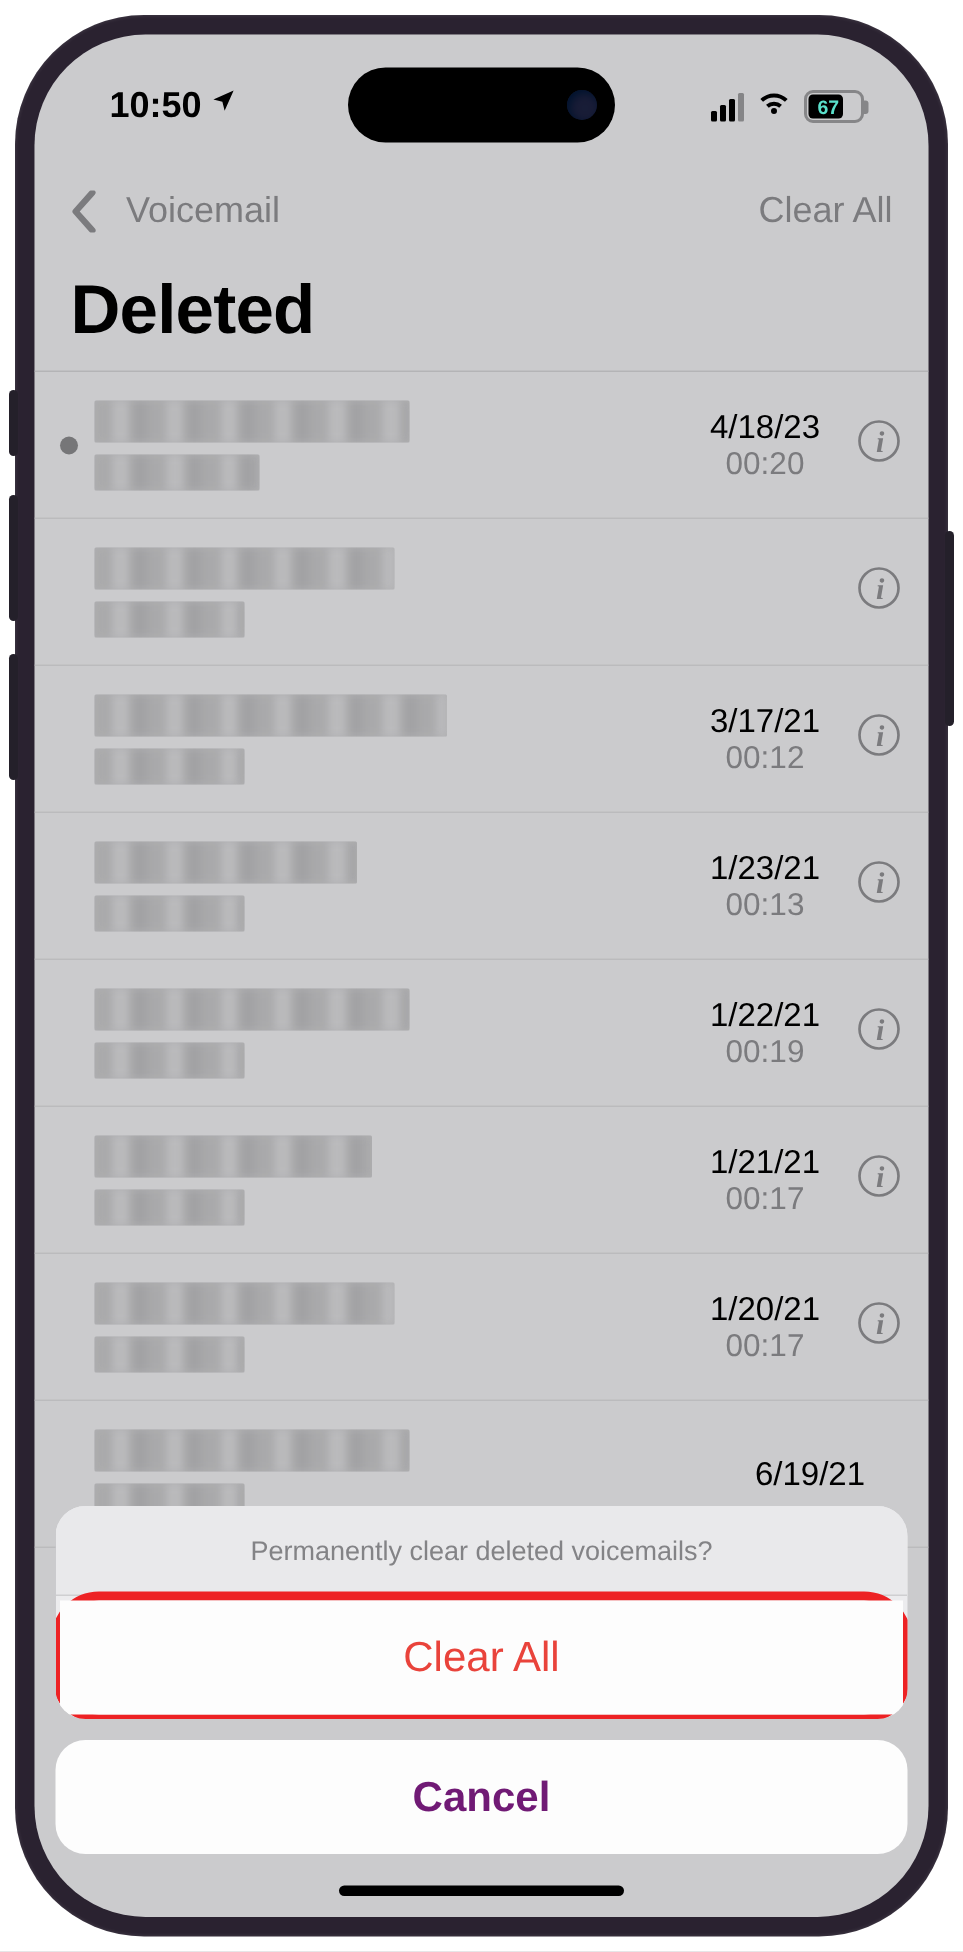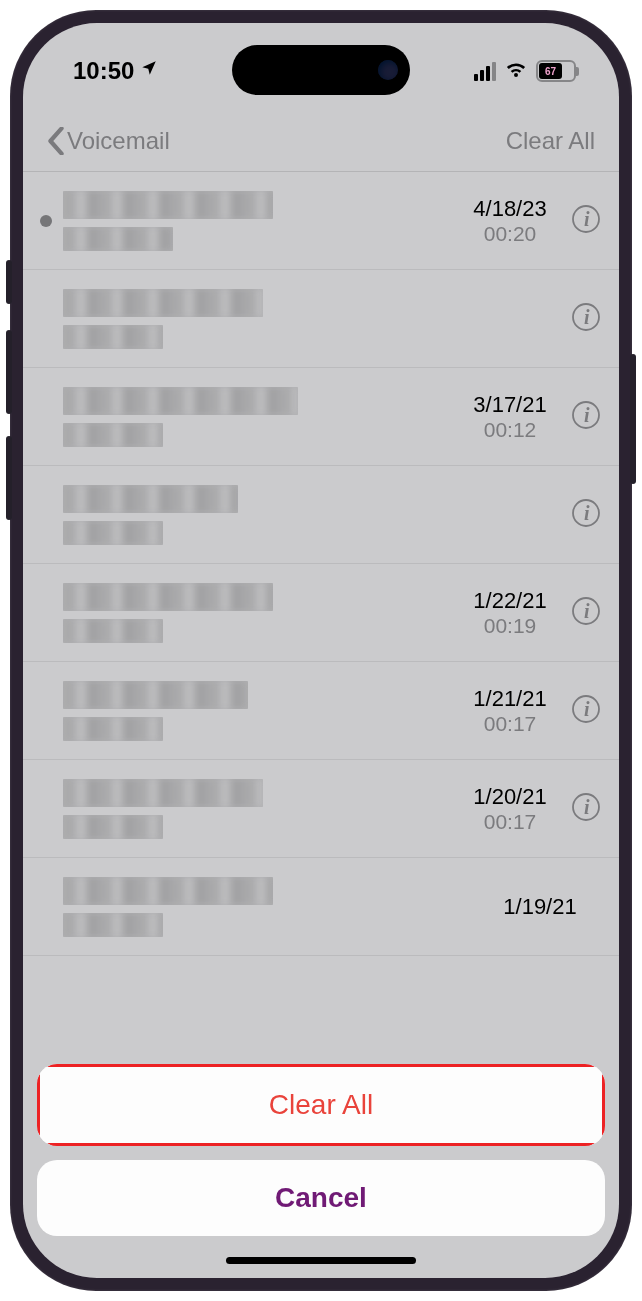--- a/index.html
+++ b/index.html
@@ -42,26 +42,26 @@
   .status-left .loc { font-size: 20px; position: relative; top: -1px; }
   .status-right { display: flex; align-items: center; gap: 8px; position: relative; top: 4px; }
   .sig-bars { display: flex; align-items: flex-end; gap: 2px; }
   .sig-bars span { width: 4px; background: #000; border-radius: 1px; }
   .sig-bars span:nth-child(1){height:7px;} .sig-bars span:nth-child(2){height:11px;}
   .sig-bars span:nth-child(3){height:15px;} .sig-bars span:nth-child(4){height:19px; background:#8b8b8d;}
   .wifi svg { width: 24px; height: 20px; }
   .battery { display:flex; align-items:center; }
   .battery-body { width: 40px; height: 22px; border: 2px solid #8c8c8e; border-radius: 6px; position: relative; padding:1px;}
   .battery-fill { height:100%; width:67%; background:#000; border-radius: 3px; display:flex; align-items:center; justify-content:center;}
-  .battery-fill span { color:#f9a8d4; font-size:10px; font-weight:700; position:absolute; left:7px;}
+  .battery-fill span { color:#5eead4; font-size:13px; font-weight:700; position:absolute; left:7px;}
   .battery-tip { width:3px; height:9px; background:#8c8c8e; border-radius:0 2px 2px 0;}
 
   
   .nav { display:flex; justify-content:space-between; align-items:center; height:60px; padding:0 24px; font-size:24px; color:#818184;}
-  .nav-back { display:flex; align-items:flex-end; gap:2px; }
+  .nav-back { display:flex; align-items:flex-end; gap:19px; }
   .nav-back svg { width:18px; height:28px; }
   .nav-right { color:#818184; }
 
   .title { font-size:46px; font-weight:800; color:#000; padding: 8px 24px 14px; letter-spacing: -0.5px; }
 
   .list { border-top:1px solid #bcbcbe; }
   .row { display:flex; align-items:center; border-bottom:1px solid #c3c3c5; padding: 14px 18px 14px 10px; min-height:98px; }
   .row .dot-col { width: 26px; display:flex; justify-content:center; }
   .row .dot { width:12px; height:12px; border-radius:50%; background:#7b7b7d; }
   .row .caller { flex:1; padding-left: 4px; display:flex; flex-direction:column; gap:8px; }
@@ -135,20 +135,21 @@
     <div class="nav">
       <div class="nav-back">
         <svg viewBox="0 0 12 20">
             <path d="M10 1 L2 10 L10 19" stroke="#818184" stroke-width="3" fill="none" stroke-linecap="round" stroke-linejoin="round"></path>
           </svg>
         <span>Voicemail</span>
       </div>
       <div class="nav-right">Clear All</div>
     </div>
 
+    <div class="title">Deleted</div>
 
     <div class="list" id="vm-list">
         <div class="row">
           <div class="dot-col">
             <div class="dot"></div>
           </div>
           <div class="caller">
             <div class="blur top" style="width:210px"></div>
             <div class="blur" style="width:110px"></div>
           </div>
@@ -186,20 +187,24 @@
               <circle cx="15" cy="15" r="13"></circle>
               <text x="13" y="22">i</text>
             </svg></div>
         </div>
         <div class="row">
           <div class="dot-col"></div>
           <div class="caller">
             <div class="blur top" style="width:175px"></div>
             <div class="blur" style="width:100px"></div>
           </div>
+          <div class="meta">
+            <div class="date">1/23/21</div>
+            <div class="dur">00:13</div>
+          </div>
           <div class="info-btn"><svg viewBox="0 0 30 30">
               <circle cx="15" cy="15" r="13"></circle>
               <text x="13" y="22">i</text>
             </svg></div>
         </div>
         <div class="row">
           <div class="dot-col"></div>
           <div class="caller">
             <div class="blur top" style="width:210px"></div>
             <div class="blur" style="width:100px"></div>
@@ -243,30 +248,31 @@
               <text x="13" y="22">i</text>
             </svg></div>
         </div>
         <div class="row">
           <div class="dot-col"></div>
           <div class="caller">
             <div class="blur top" style="width:210px"></div>
             <div class="blur" style="width:100px"></div>
           </div>
           <div class="meta">
-            <div class="date">1/19/21</div>
+            <div class="date">6/19/21</div>
           </div>
           <div class="info-btn"></div>
         </div>
       </div>
 
     <div class="dimmer"></div>
 
     <div class="sheet">
       <div class="sheet-group">
+        <div class="sheet-msg">Permanently clear deleted voicemails?</div>
         <div class="red-ring">
           <div class="sheet-btn destructive">Clear All</div>
         </div>
       </div>
       <div class="sheet-cancel">Cancel</div>
     </div>
 
     <div class="home-indicator"></div>
   </div>
 </div>

